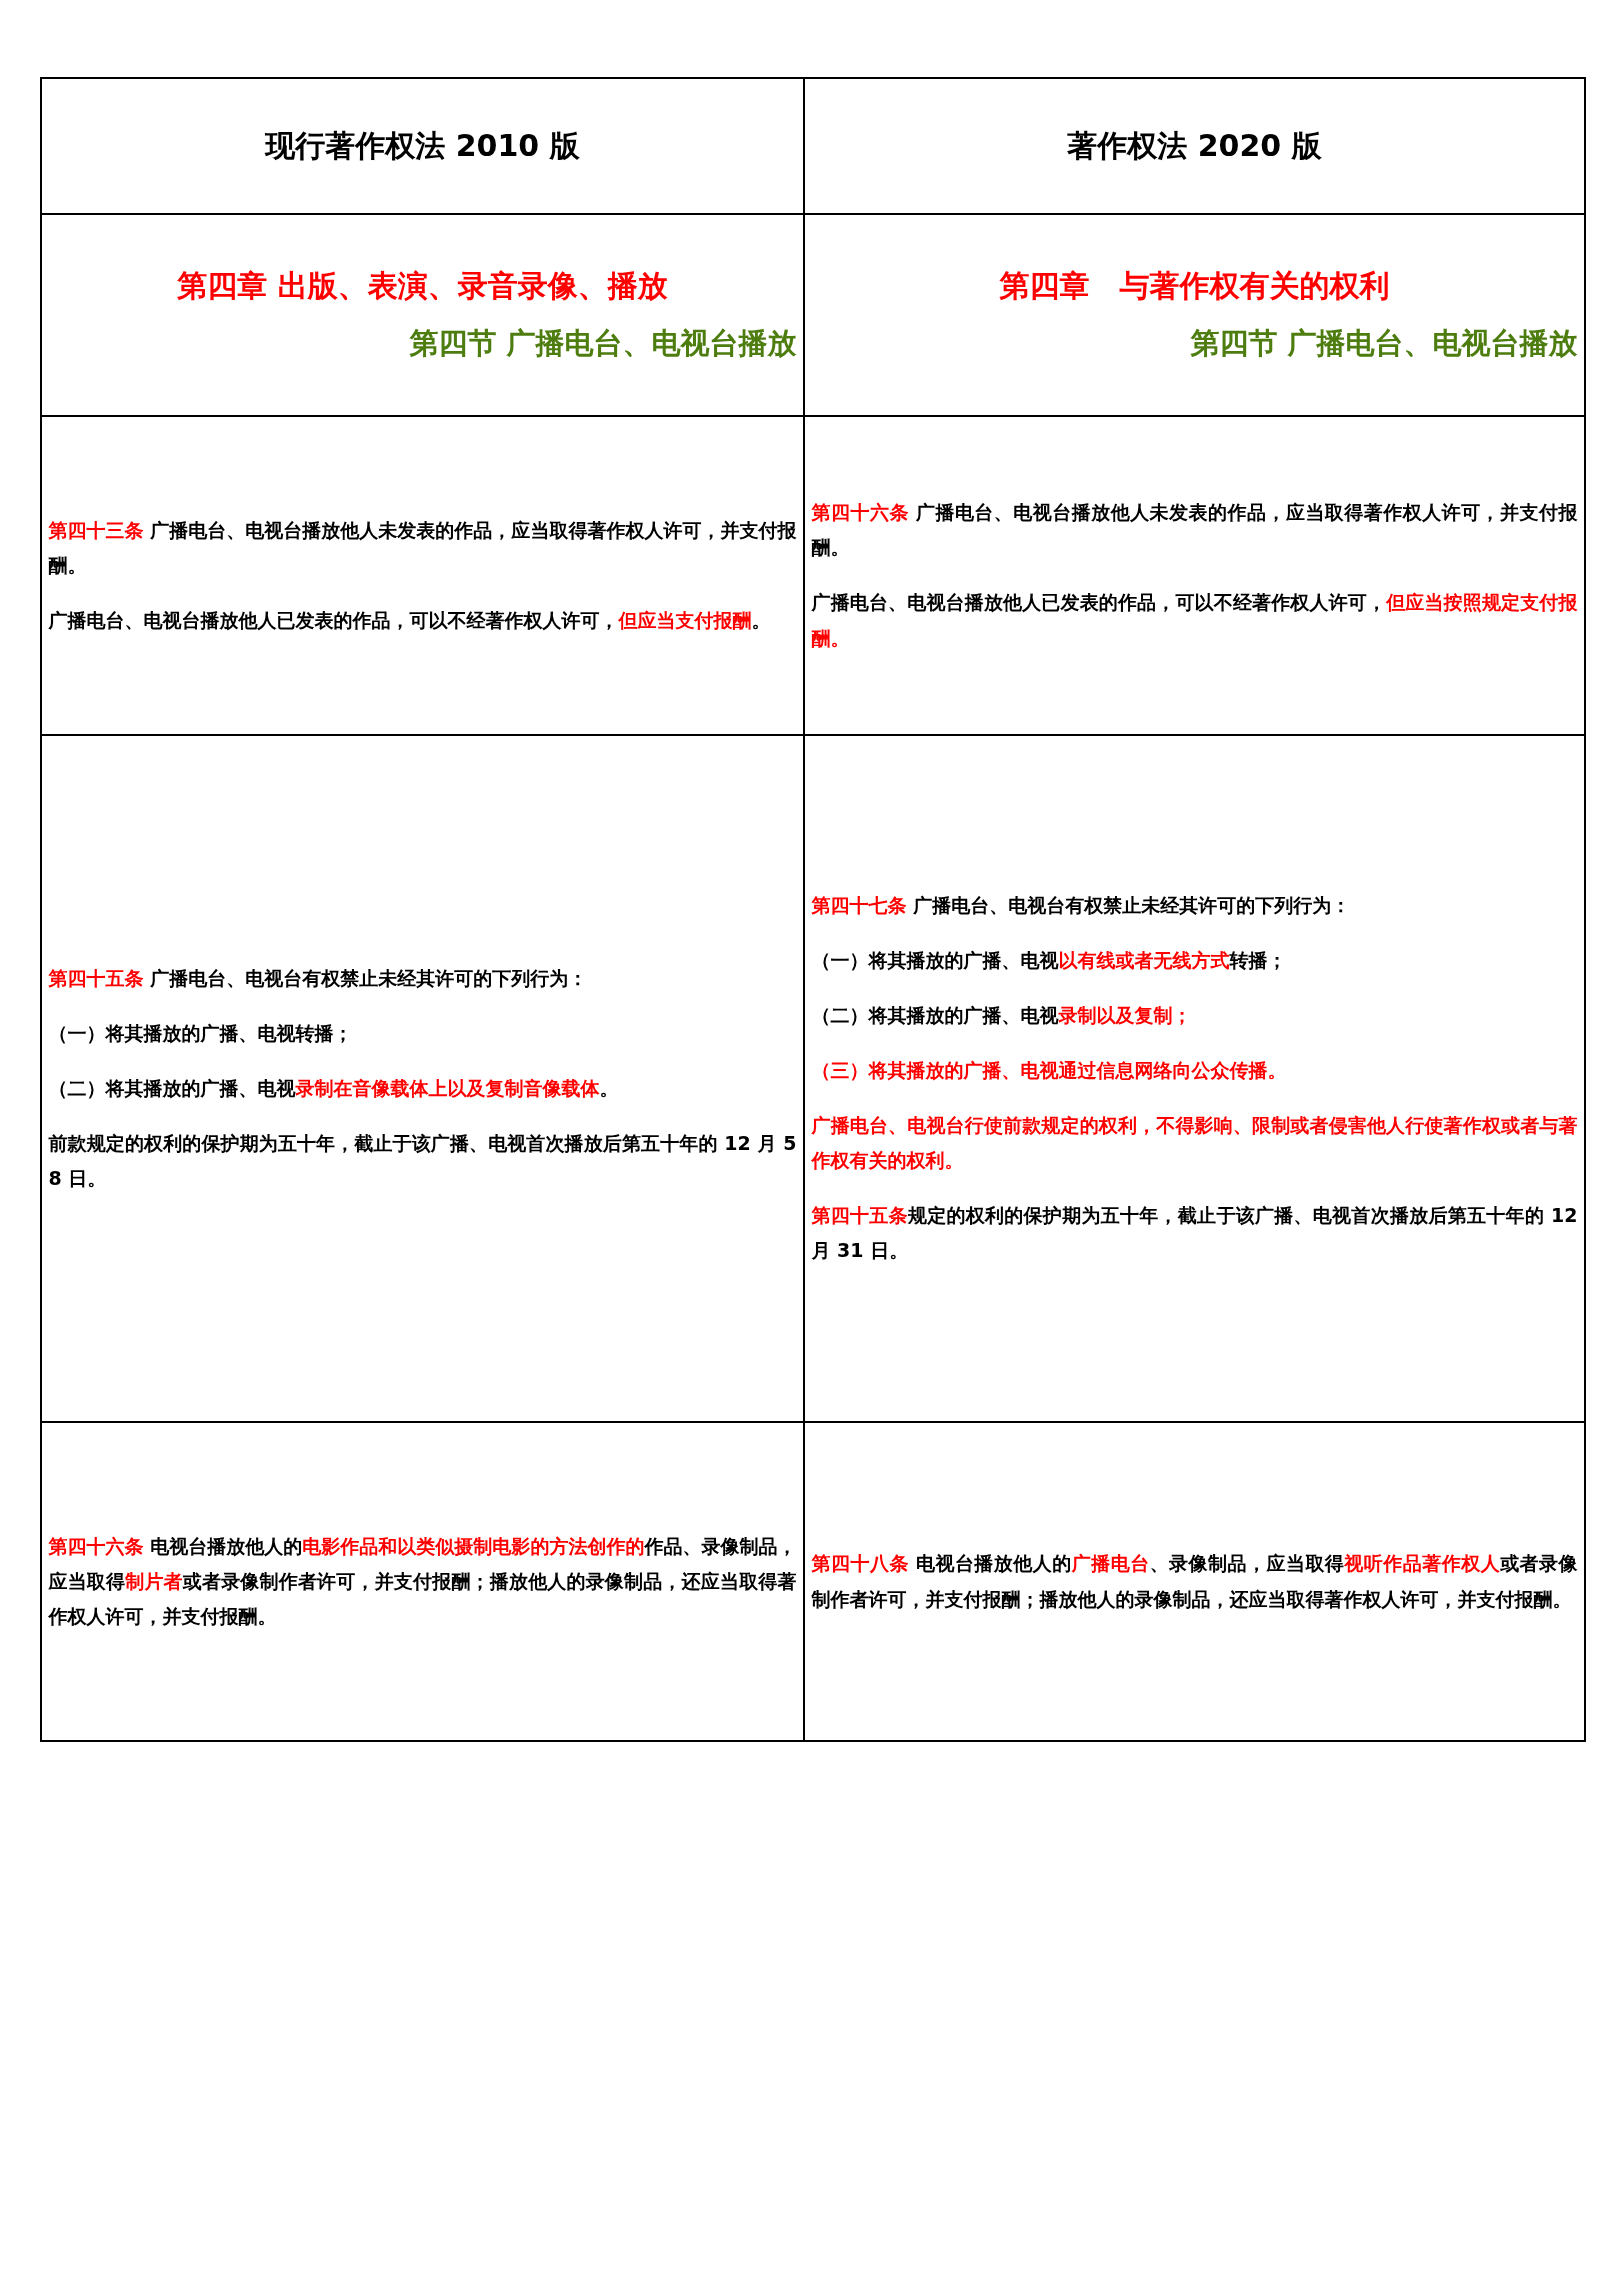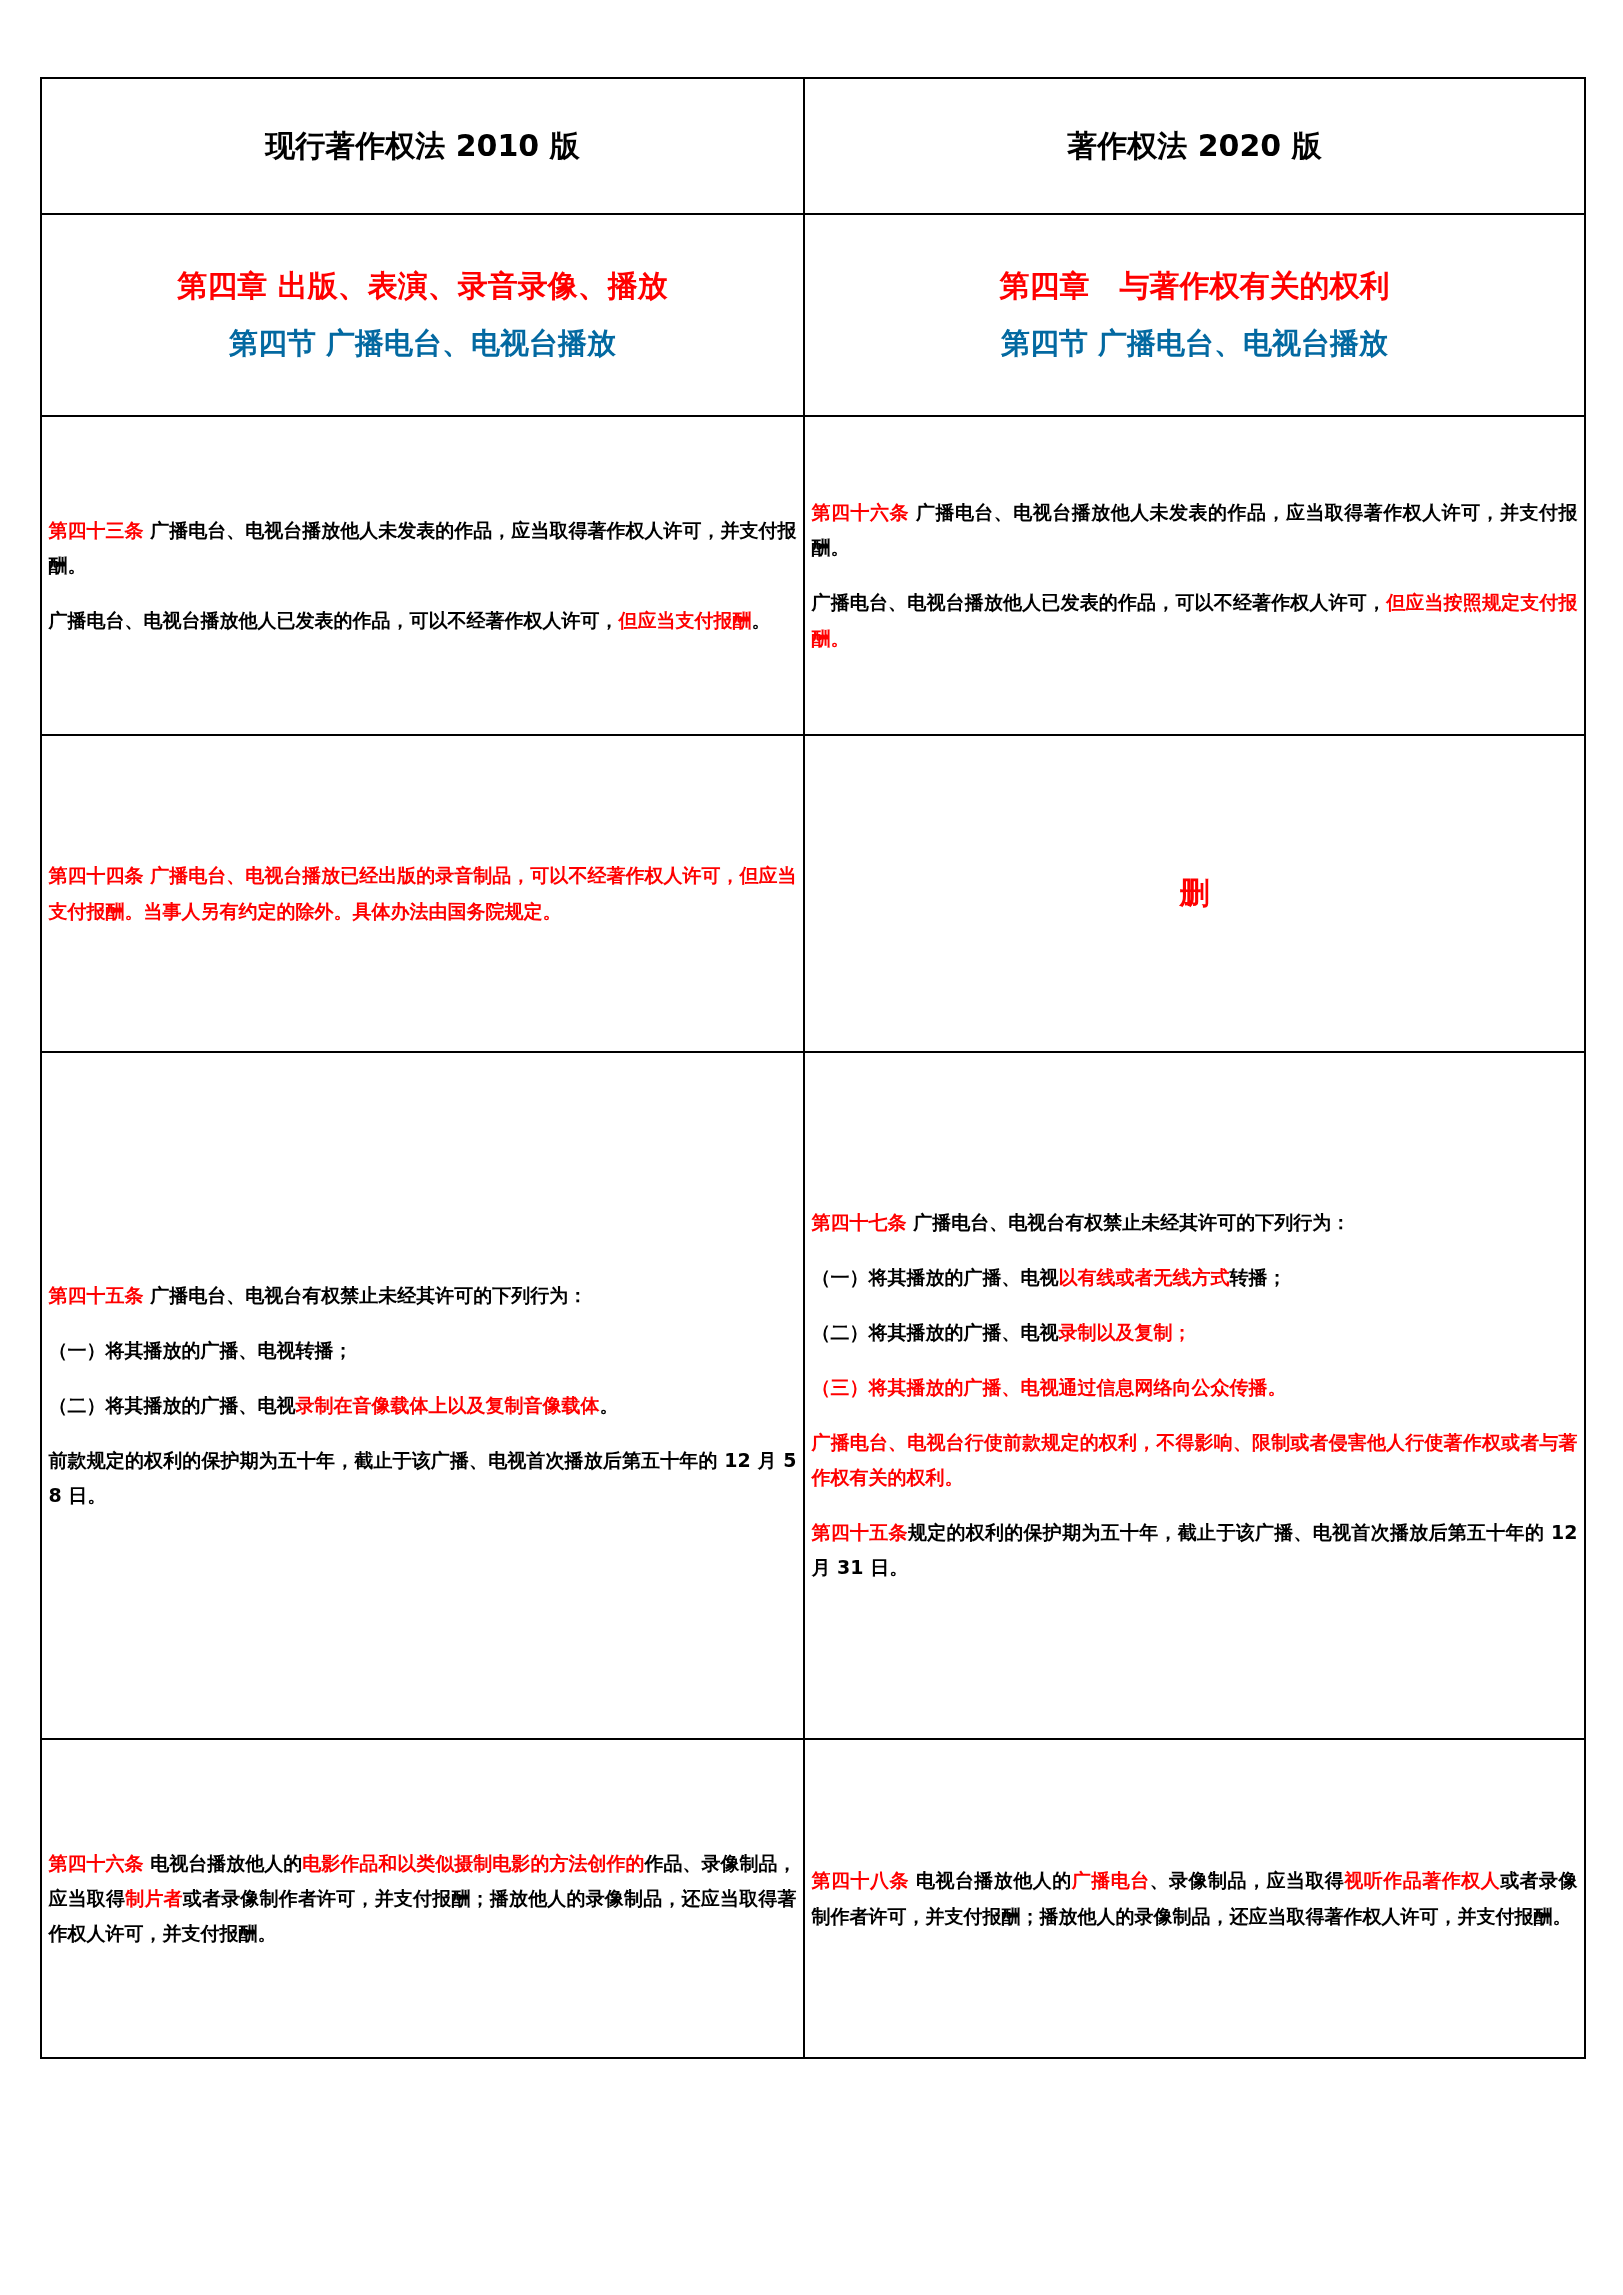--- a/index.html
+++ b/index.html
@@ -41,23 +41,23 @@
     margin:0;
   }
   p.chapter{
     font-size:30px;
     text-align:center;
     margin:17px 0;
     color:#FF0000;
   }
   p.section{
     font-size:29px;
-    text-align:center;
+    text-align:right;
     margin:17px 0;
-    color:#0369a1;
+    color:#4d7c0f;
   }
   p.body{
     font-size:19px;
     line-height:1.86;
     text-align:justify;
     margin:19.6px 0;
     word-break:break-all;
   }
   p.del{
     font-size:30px;
@@ -101,28 +101,20 @@
     <td>
       <p class="body"><span class="red">第四十三条 </span><span>广播电台、电视台播放他人未发表的作品，应当取得著作权人许可，并支付报酬。</span></p>
       <p class="body"><span>广播电台、电视台播放他人已发表的作品，可以不经著作权人许可，</span><span class="red">但应当支付报酬</span><span>。</span></p>
     </td>
     <td>
       <p class="body"><span class="red">第四十六条 </span><span>广播电台、电视台播放他人未发表的作品，应当取得著作权人许可，并支付报酬。</span></p>
       <p class="body"><span>广播电台、电视台播放他人已发表的作品，可以不经著作权人许可，</span><span class="red">但应当按照规定支付报酬。</span></p>
     </td>
   </tr>
 
-  <tr class="r2">
-    <td>
-      <p class="body"><span class="red">第四十四条 广播电台、电视台播放已经出版的录音制品，可以不经著作权人许可，但应当支付报酬。当事人另有约定的除外。具体办法由国务院规定。</span></p>
-    </td>
-    <td>
-      <p class="del">删</p>
-    </td>
-  </tr>
 
   <tr class="r3">
     <td>
       <p class="body"><span class="red">第四十五条 </span><span>广播电台、电视台有权禁止未经其许可的下列行为：</span></p>
       <p class="body"><span>（一）将其播放的广播、电视转播；</span></p>
       <p class="body"><span>（二）将其播放的广播、电视</span><span class="red">录制在音像载体上以及复制音像载体</span><span>。</span></p>
       <p class="body"><span>前款规定的权利的保护期为五十年，截止于该广播、电视首次播放后第五十年的 12 月 58 日。</span></p>
     </td>
     <td>
       <p class="body"><span class="red">第四十七条 </span><span>广播电台、电视台有权禁止未经其许可的下列行为：</span></p>

